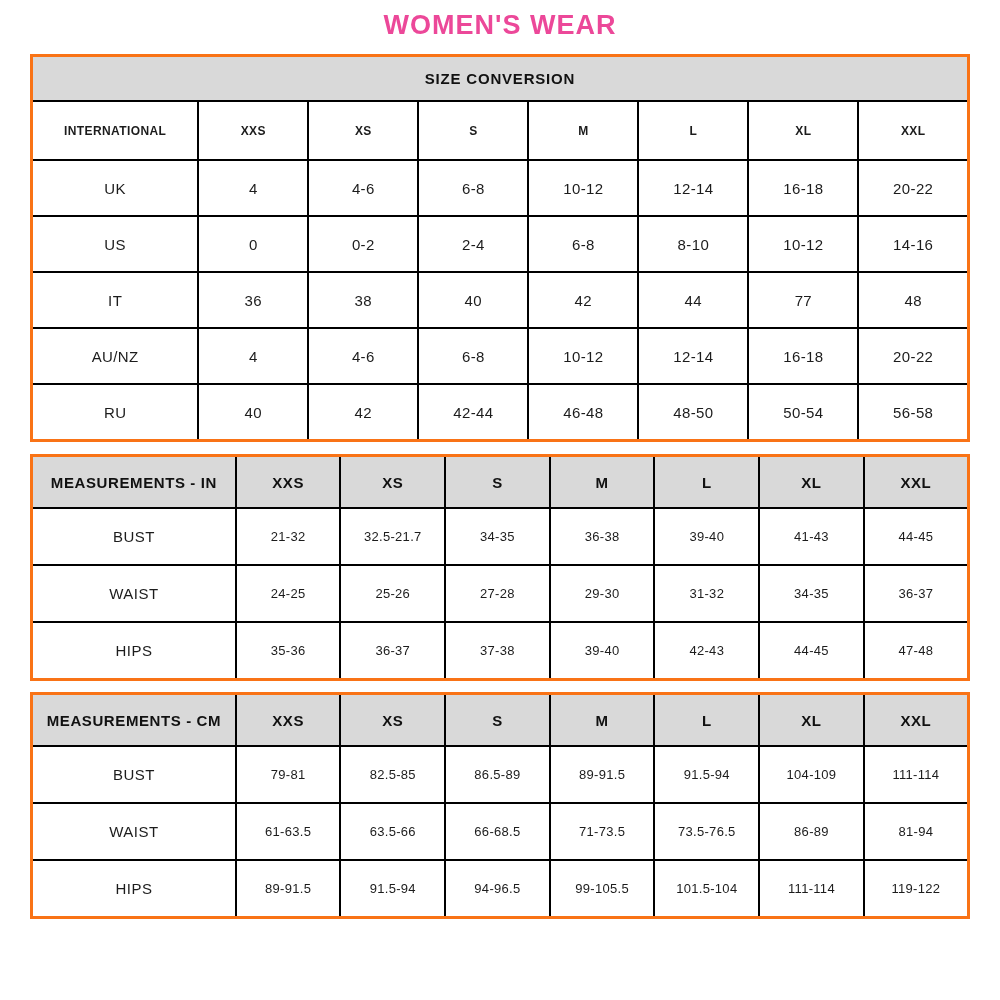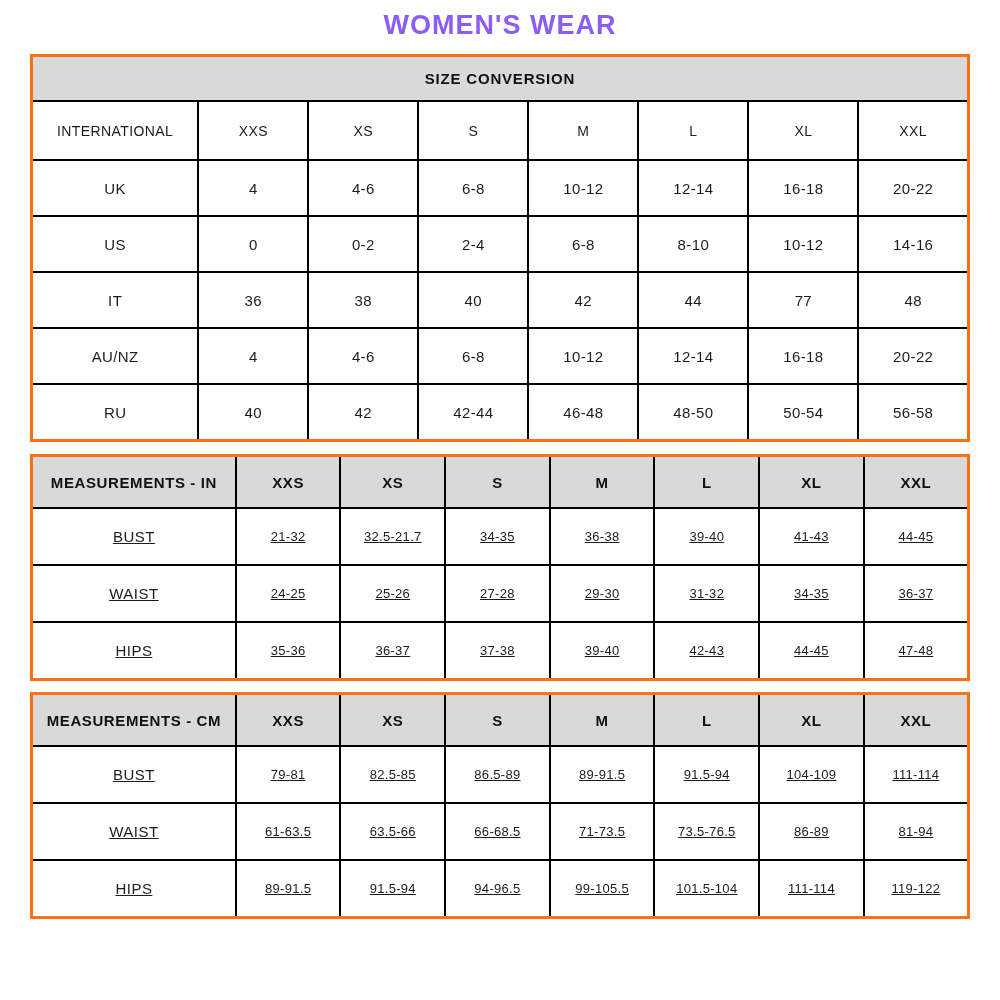--- a/index.html
+++ b/index.html
@@ -17,21 +17,21 @@
     padding: 8px 30px 10px 30px;
     font-family: "Liberation Sans", sans-serif;
     color: #1c1c1c;
   }
   .title {
     text-align: center;
     font-size: 27px;
     font-weight: bold;
     letter-spacing: 1px;
     margin: 2px 0 13px 0;
-    color: #8b5cf6;
+    color: #ec4899;
   }
   table {
     border-collapse: collapse;
     width: 100%;
     table-layout: fixed;
   }
   .tbl {
     border: 3px solid #f97316;
   }
   .tbl th, .tbl td {
@@ -47,22 +47,22 @@
     height: 43px;
     font-size: 15px;
     font-weight: bold;
     letter-spacing: 0.8px;
     color: #111111;
   }
   
   .conv { margin-bottom: 12px; }
   .conv .cols th {
     height: 57px;
-    font-size: 14px;
-    font-weight: normal;
+    font-size: 12px;
+    font-weight: bold;
     letter-spacing: 0.4px;
   }
   .conv tbody td {
     height: 54px;
     font-size: 15px;
     letter-spacing: 0.4px;
   }
   
   .meas { margin-bottom: 11px; padding-left: 48px; }
   .meas thead th {
@@ -70,21 +70,20 @@
     height: 50px;
     font-size: 15px;
     font-weight: bold;
     letter-spacing: 0.6px;
     color: #111111;
   }
   .meas tbody td {
     height: 55px;
     font-size: 13px;
     letter-spacing: 0.3px;
-    text-decoration: underline;
   }
   .meas tbody td.lbl {
     font-size: 15px;
     letter-spacing: 0.5px;
   }
 </style>
 </head>
 <body>
 
 <div class="page">

